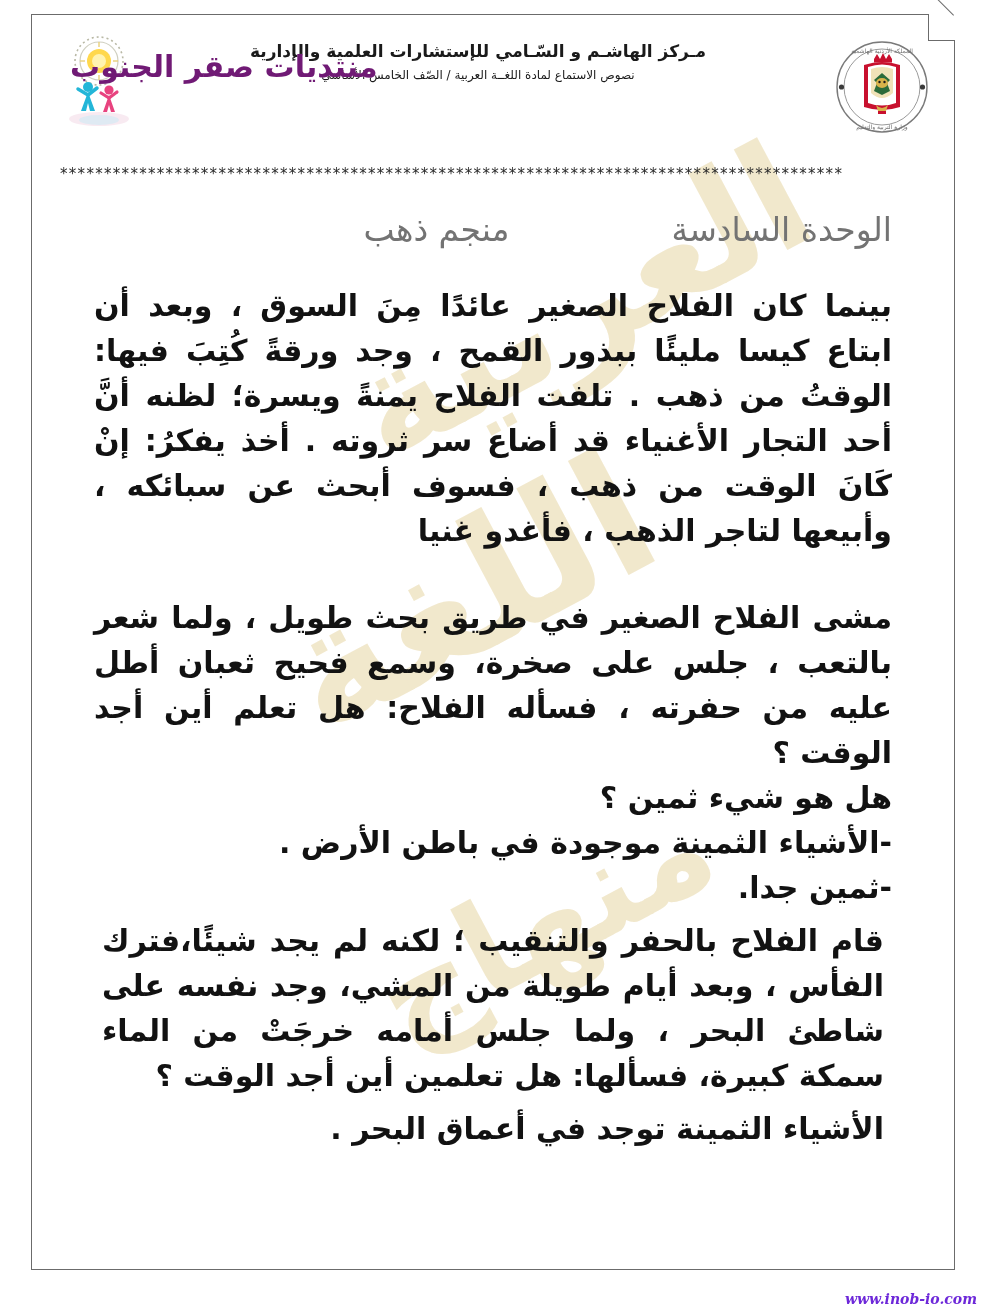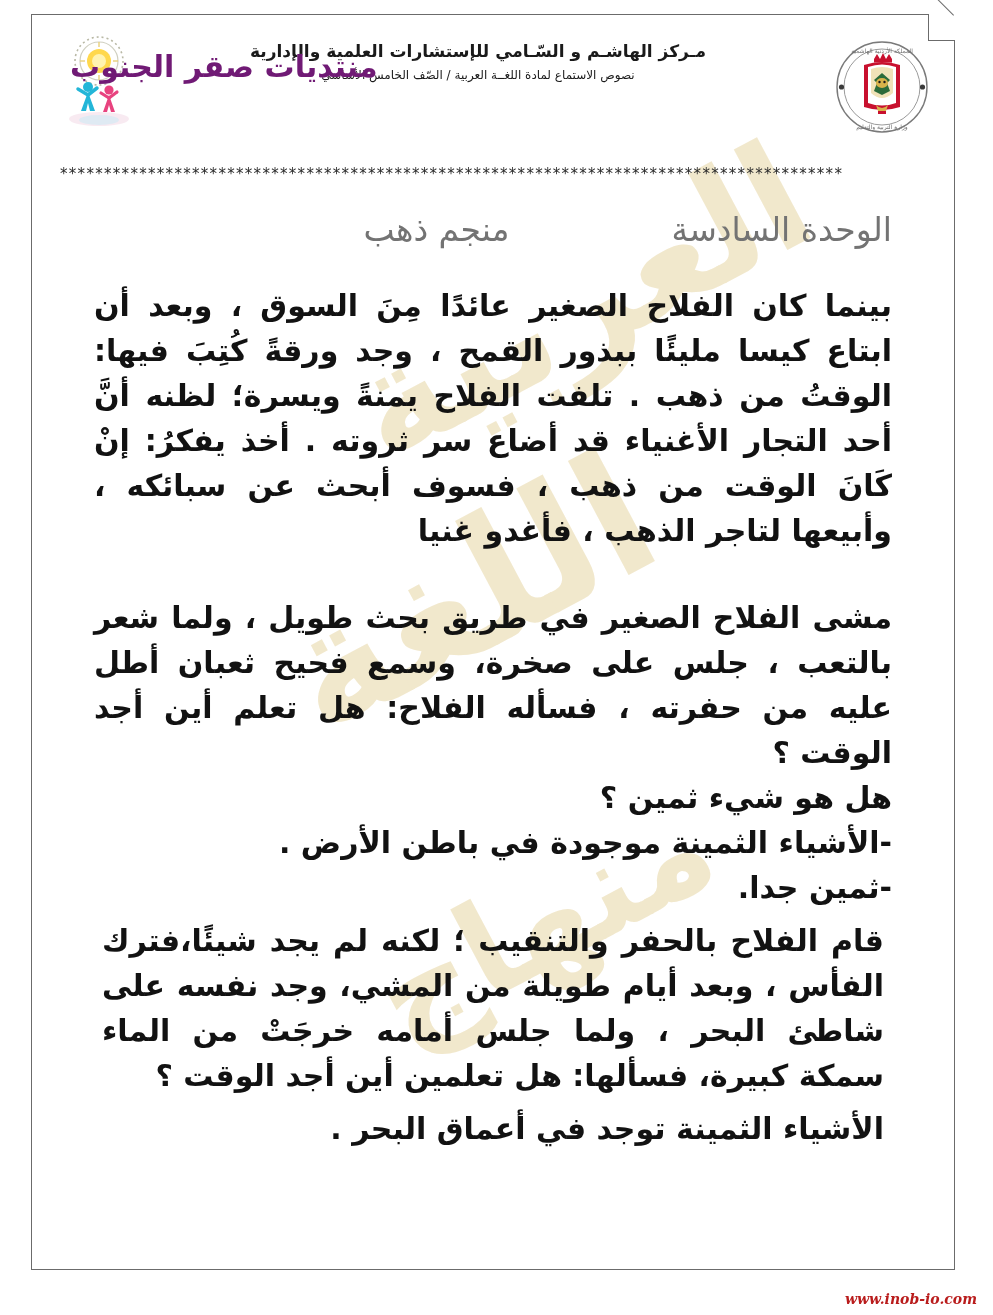--- a/index.html
+++ b/index.html
@@ -241,21 +241,21 @@
   
   #footer-url {
     position: absolute;
     right: 16px;
     bottom: 8px;
     z-index: 9;
     font-family: "DejaVu Serif", "Liberation Serif", serif;
     font-style: italic;
     font-weight: 700;
     font-size: 14px;
-    color: #b91c1c;
+    color: #6d28d9;
     direction: ltr;
   }
 </style>
 </head>
 <body>
 
 <div id="page-sheet">
 
   <div id="dog-ear"></div>
   <div id="dog-ear-line"></div>

